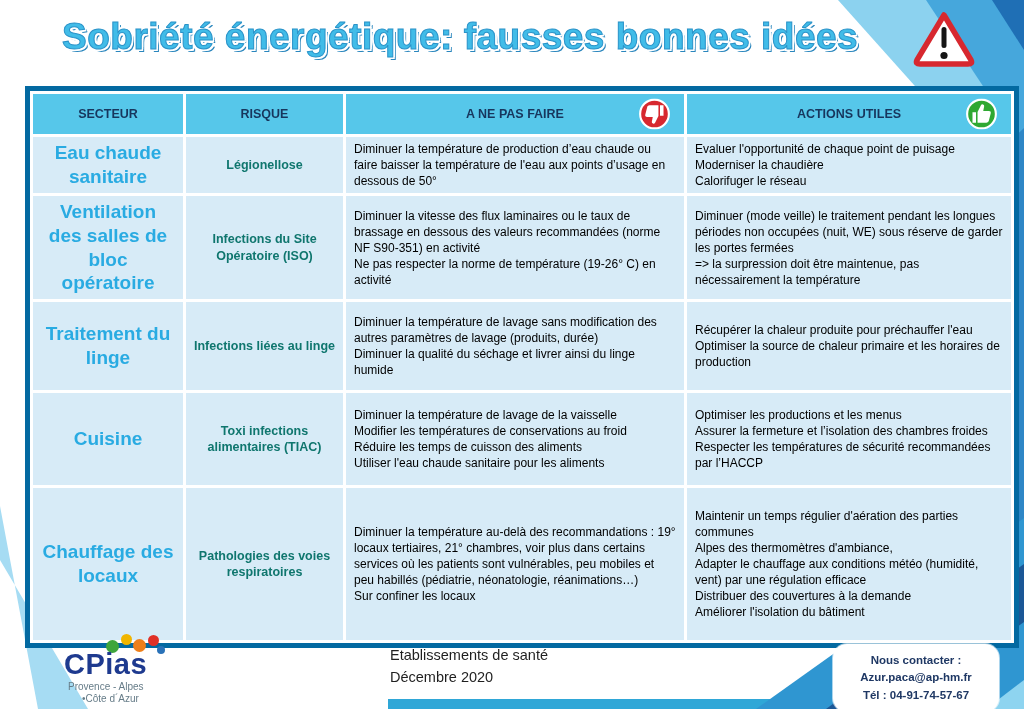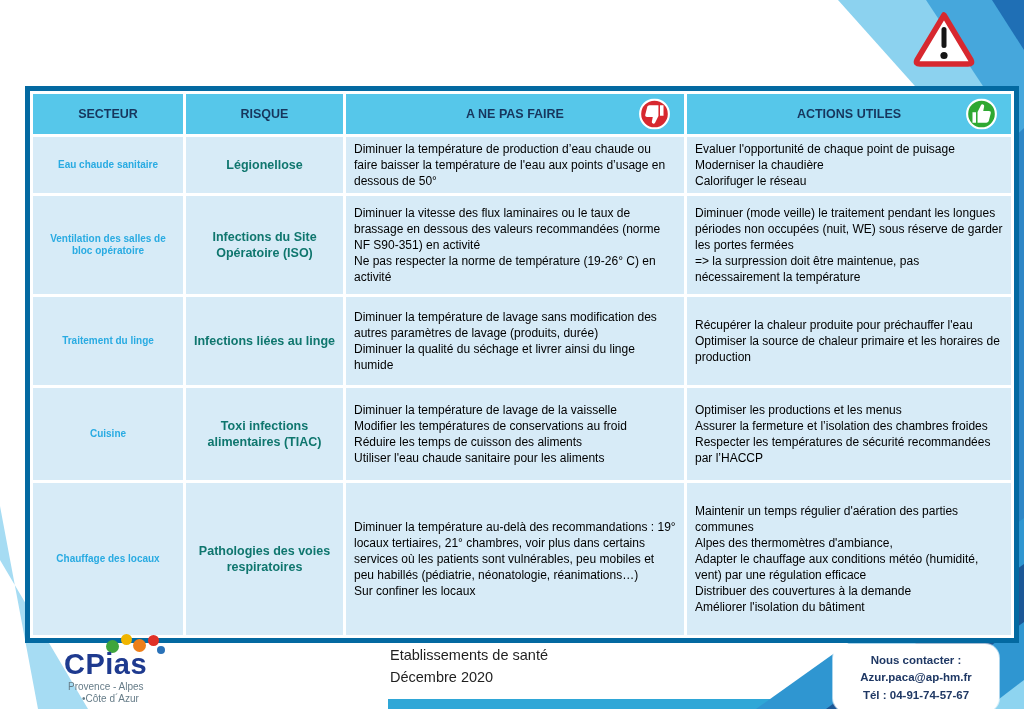--- a/index.html
+++ b/index.html
@@ -18,21 +18,21 @@
   .warn{position:absolute;top:10px;left:913px;}
 
   
   table.main{position:absolute;top:86px;left:25px;width:975px;table-layout:fixed;
              border:5px solid #0369a1;border-collapse:separate;border-spacing:3px;background:#fff;}
   col.c1{width:150px}col.c2{width:157px}col.c3{width:338px}col.c4{width:324px}
   th{background:#56C7EA;color:#17365D;font-size:12.5px;font-weight:bold;height:36px;
      text-align:center;position:relative;padding:2px 4px;}
   th .hicon{position:absolute;right:14px;top:50%;transform:translateY(-50%);line-height:0;}
   td{background:#D7EBF7;vertical-align:middle;padding:4px 8px;}
-  td.secteur{color:#29ABE2;font-weight:bold;font-size:10px;text-align:center;line-height:1.25;margin-top:8px;}
+  td.secteur{color:#29ABE2;font-weight:bold;font-size:19px;text-align:center;line-height:1.25;margin-top:8px;}
   td.risque{color:#0f766e;font-weight:bold;font-size:12.5px;text-align:center;line-height:1.3;}
   td.cell-text{color:#000000;font-size:12px;line-height:1.34;white-space:pre-line;}
   tr.r1{height:56px}tr.r2{height:98px}tr.r3{height:88px}tr.r4{height:92px}tr.r5{height:152px}
 
   
   .logo{position:absolute;left:60px;top:634px;width:130px;height:70px;}
   .logo .dot{position:absolute;border-radius:50%;}
   .logo .name{position:absolute;left:4px;top:16px;font-size:29px;font-weight:bold;
               color:#1E3A8F;letter-spacing:.5px;line-height:1;}
   .logo .reg1{position:absolute;left:8px;top:47px;font-size:10px;color:#667C88;}
@@ -52,20 +52,21 @@
     <polygon points="926,0 1024,0 1024,148" fill="#46A7DC"></polygon>
     <polygon points="992,0 1024,0 1024,50" fill="#1F6FB5"></polygon>
     <polygon points="1009,142 1024,128 1024,600 1009,612" fill="#2E86C6"></polygon>
     <polygon points="388,699 790,699 778,709 388,709" fill="#2FA7D7"></polygon>
     <polygon points="756,709 1024,518 1024,709" fill="#2F96D1"></polygon>
     <polygon points="826,709 1024,564 1024,622 902,709" fill="#1B5796"></polygon>
     <polygon points="986,709 1024,680 1024,709" fill="#8ED4F0"></polygon>
     <polygon points="0,506 0,560 88,709 38,709" fill="#A6DCF3"></polygon>
   </svg>
 
+  <h1 class="title"><span>Sobriété énergétique: fausses bonnes</span> <span>idées</span></h1>
 
   <span class="warn">
     <svg width="62" height="58" viewBox="0 0 62 58">
       <path d="M31 5 L58 50 Q60 54 55 54 L7 54 Q2 54 4 50 Z" fill="#fff" stroke="#D7282F" stroke-width="5.5" stroke-linejoin="round"></path>
       <rect x="28.5" y="17" width="5" height="21" rx="2.5" fill="#151515"></rect>
       <circle cx="31" cy="45.5" r="3.6" fill="#151515"></circle>
     </svg>
   </span>
 
   <table class="main">

